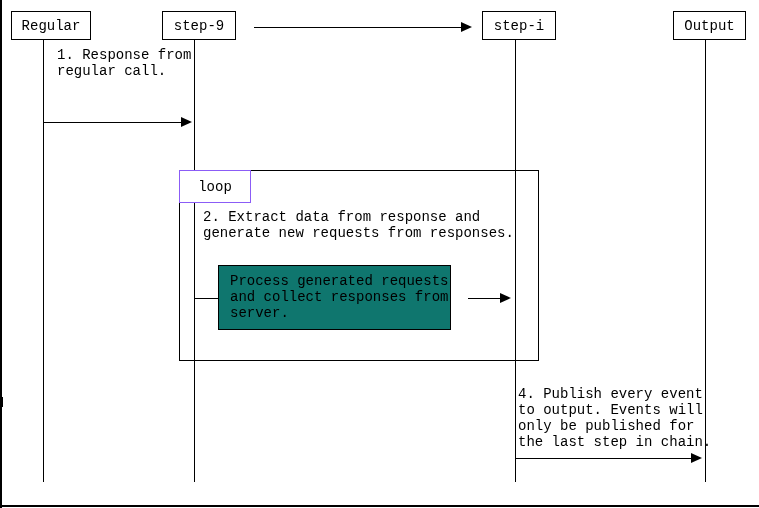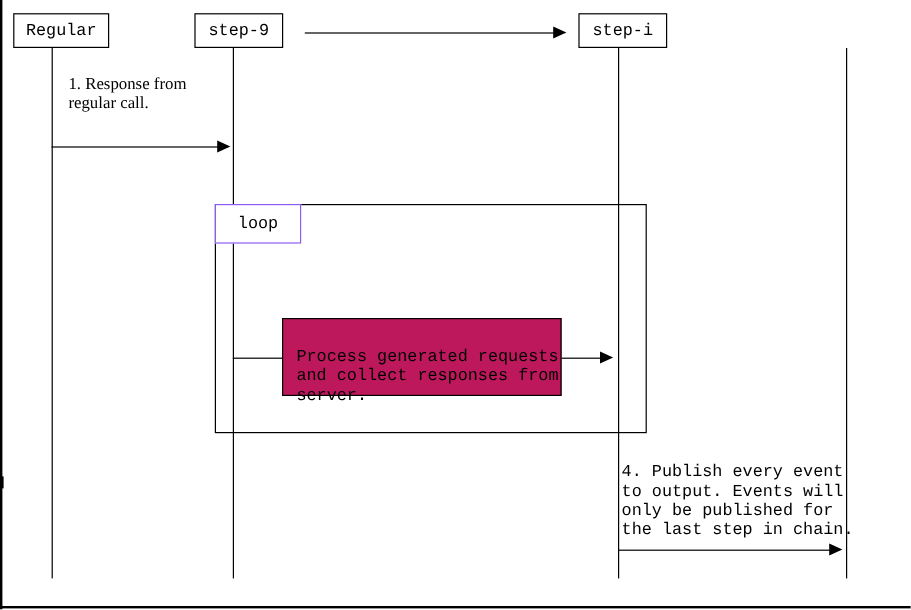--- a/index.html
+++ b/index.html
@@ -36,70 +36,73 @@
   .hline { position: absolute; height: 1px; background: #000; }
   .arrowhead {
     position: absolute; width: 0; height: 0;
     border-top: 5px solid transparent;
     border-bottom: 5px solid transparent;
     border-left: 11px solid #000;
   }
 
   
   .msg { position: absolute; font-size: 14px; line-height: 16px; white-space: pre-line; }
-  .msg-1 { left: 57px;  top: 63px; font-family: Liberation Serif, serif; }
+  .msg-1 { left: 57px;  top: 47px; }
   .msg-2 { left: 203px; top: 209px; }
   .msg-3 { left: 518px; top: 386px; }
 
   
   .loopbox   { position: absolute; left: 179px; top: 170px; width: 360px; height: 191px; border: 1px solid #000; }
   .looplabel {
     position: absolute; left: 179px; top: 170px; width: 72px; height: 33px;
     border: 1px solid #8b5cf6; background: #fff;
     display: flex; align-items: center; justify-content: center;
     font-size: 14px;
   }
 
   
   .procbox {
-    position: absolute; left: 235px; top: 265px; width: 233px; height: 65px;
-    border: 1px solid #000; background: #be185d;
+    position: absolute; left: 218px; top: 265px; width: 233px; height: 65px;
+    border: 1px solid #000; background: #0f766e;
     font-size: 14px; line-height: 16px;
-    padding: 24px 0 0 11px; white-space: pre-line;
+    padding: 7px 0 0 11px; white-space: pre-line;
   }
 </style>
 </head>
 <body>
 
 <div class="canvas">
 
   <div class="edge-left"></div>
   <div class="edge-notch"></div>
   <div class="edge-bottom"></div>
 
   <div class="pbox pbox-regular">Regular</div>
   <div class="pbox pbox-step1">step-9</div>
   <div class="pbox pbox-stepi">step-i</div>
+  <div class="pbox pbox-output">Output</div>
 
   <div class="hline" style="left:254px; top:27px; width:208px;"></div>
   <div class="arrowhead" style="left:461px; top:22px;"></div>
 
   <div class="lifeline ll-regular"></div>
   <div class="lifeline ll-step1"></div>
   <div class="lifeline ll-stepi"></div>
   <div class="lifeline ll-output"></div>
 
   <div class="msg msg-1">1. Response from
 regular call.</div>
   <div class="hline" style="left:43px; top:122px; width:139px;"></div>
   <div class="arrowhead" style="left:181px; top:117px;"></div>
 
   <div class="loopbox"></div>
   <div class="looplabel">loop</div>
 
+  <div class="msg msg-2">2. Extract data from response and
+generate new requests from responses.</div>
 
   <div class="hline" style="left:194px; top:298px; width:41px;"></div>
   <div class="procbox">Process generated requests
 and collect responses from
 server.</div>
   <div class="hline" style="left:468px; top:298px; width:33px;"></div>
   <div class="arrowhead" style="left:500px; top:293px;"></div>
 
   <div class="msg msg-3">4. Publish every event
 to output. Events will

